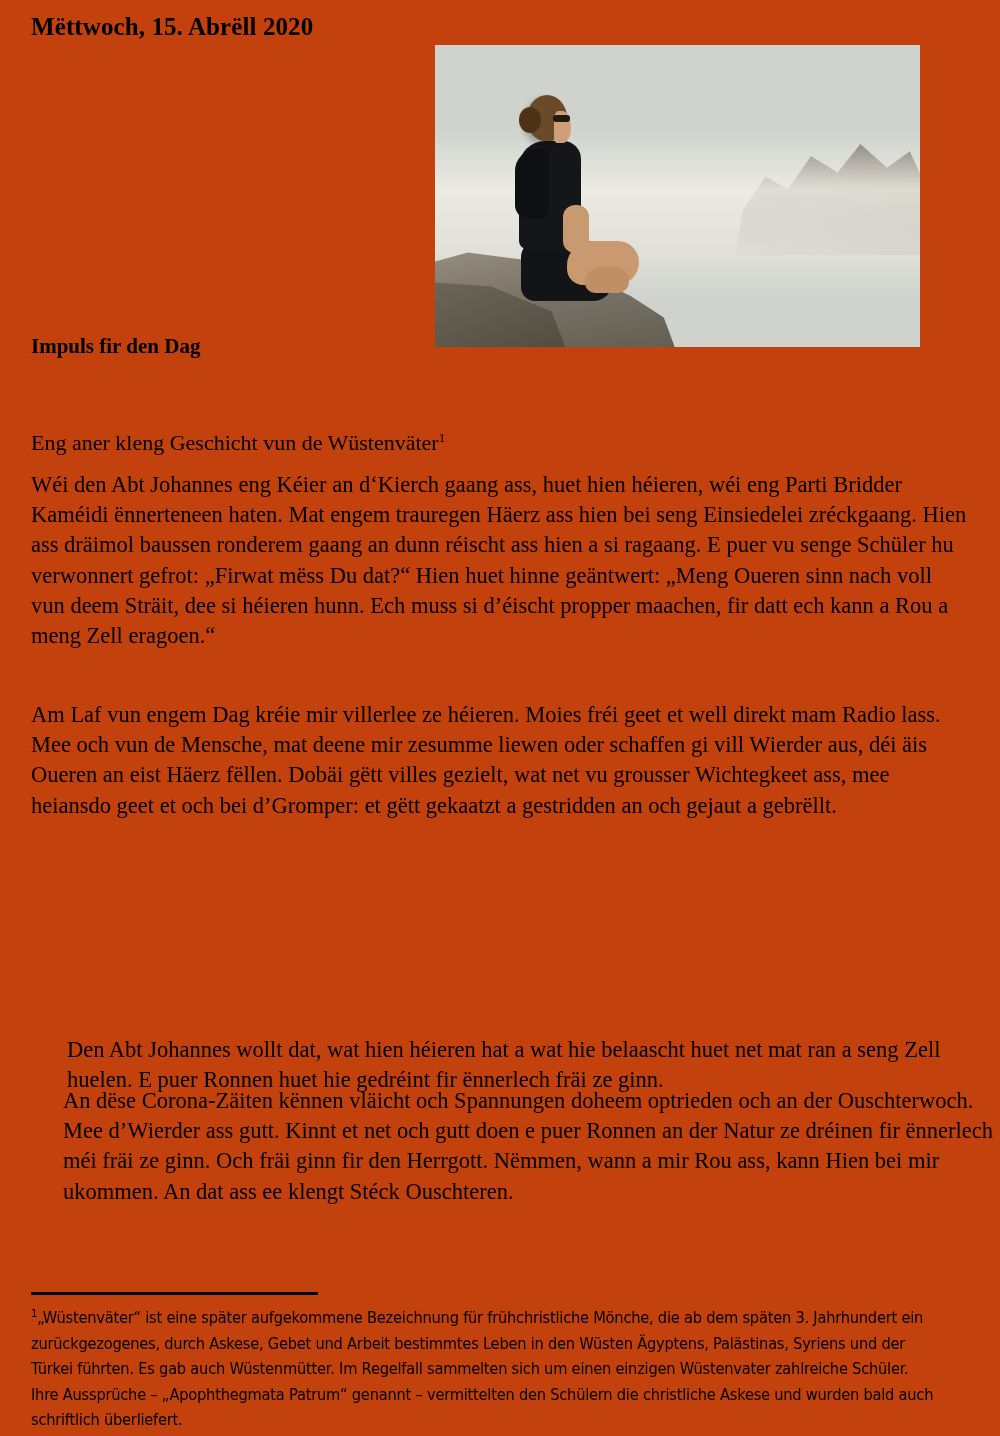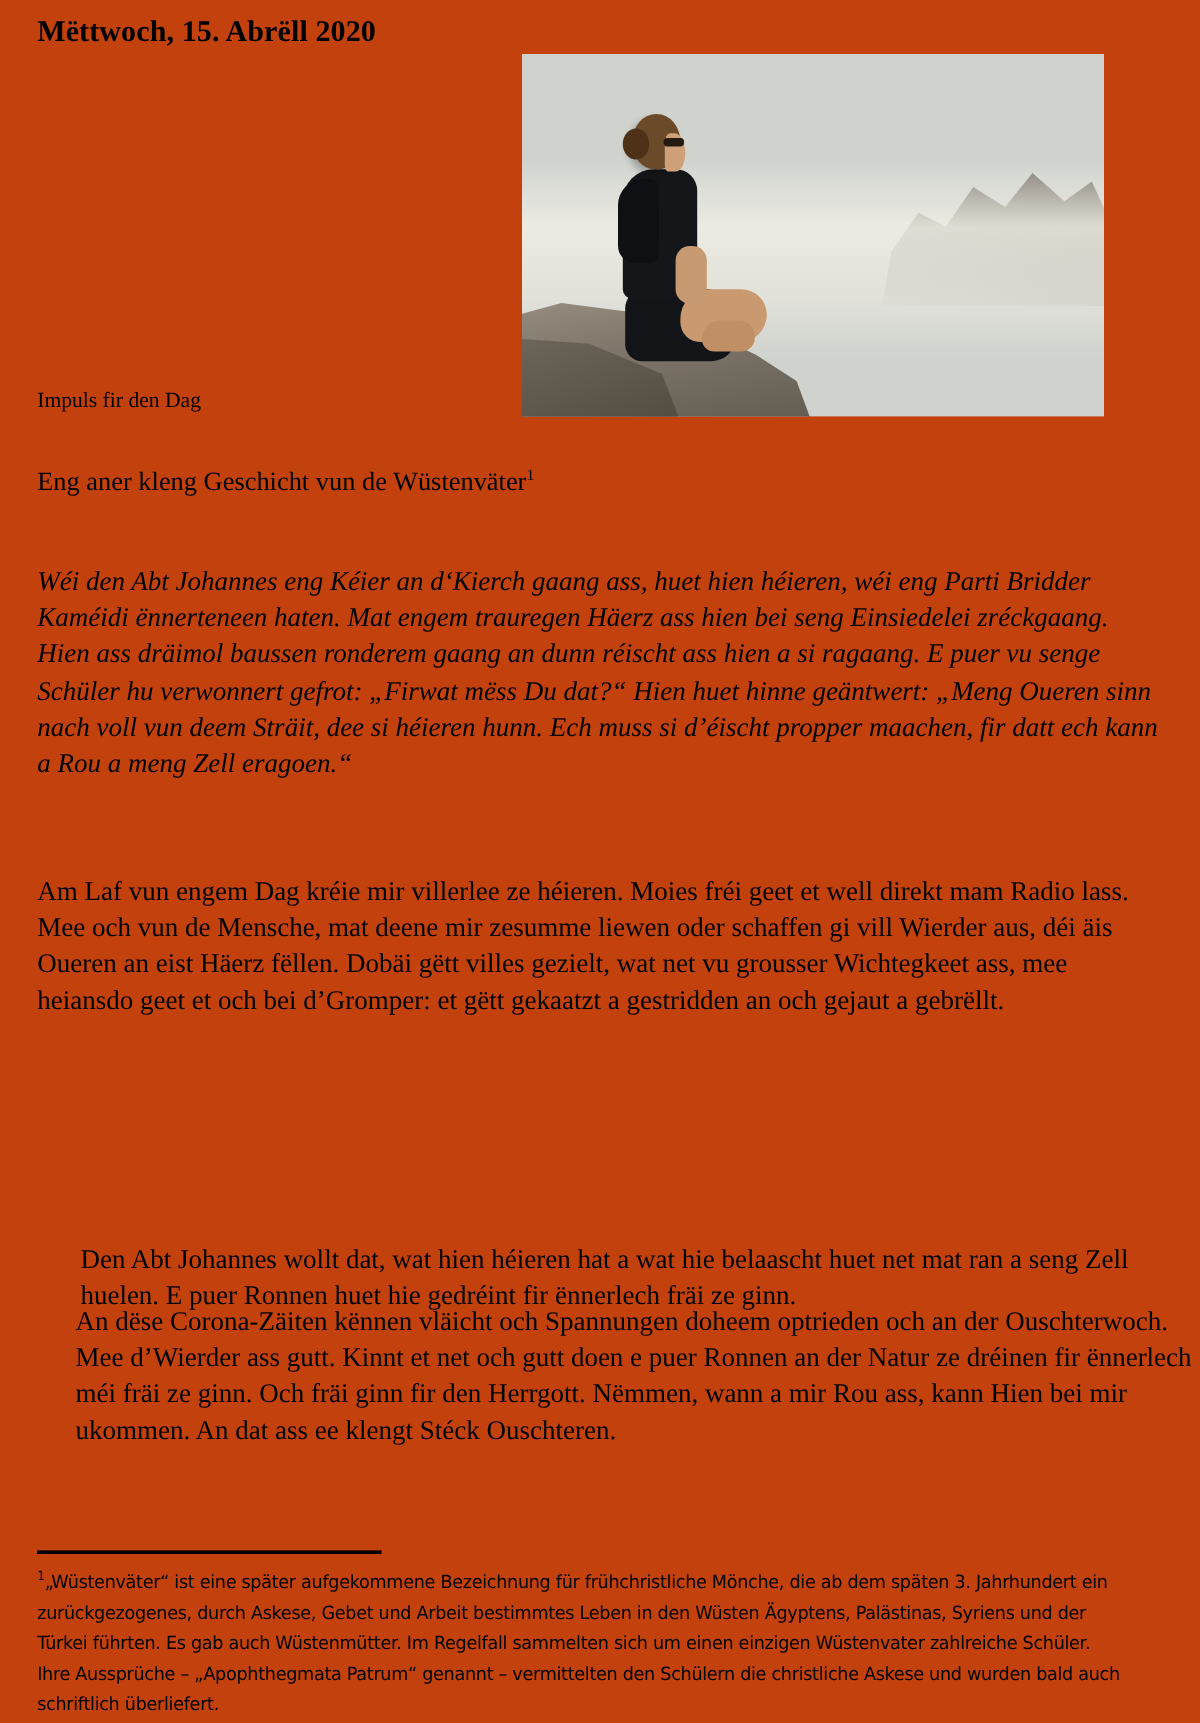--- a/index.html
+++ b/index.html
@@ -194,39 +194,39 @@
     position: absolute;
     left: 0; right: 0; top: 28%; height: 56%;
     background: linear-gradient(180deg, rgba(243,241,233,0) 0%, rgba(243,241,233,0.78) 35%, rgba(240,238,229,0.55) 70%, rgba(240,238,229,0) 100%);
     pointer-events: none;
   }
 
   
   .impuls-title {
     position: absolute;
     left: 31px;
-    top: 323px;
-    font-size: 18px;
-    font-weight: normal;
+    top: 334px;
+    font-size: 21px;
+    font-weight: bold;
     line-height: 1.2;
     white-space: nowrap;
   }
   .impuls-sub {
     position: absolute;
     left: 31px;
     top: 356px;
     font-size: 21px;
     font-style: italic;
     line-height: 1.2;
     white-space: nowrap;
   }
   .intro-line {
     position: absolute;
     left: 31px;
-    top: 387px;
+    top: 429px;
     font-size: 22px;
     line-height: 1.25;
     white-space: nowrap;
   }
   .intro-line sup {
     font-size: 13px;
     vertical-align: super;
     line-height: 0;
   }
 
@@ -236,27 +236,26 @@
     width: 937px;
     text-align: justify;
     text-justify: inter-word;
   }
   p.para {
     margin: 0;
     font-size: 22.5px;
     line-height: 30.2px;
   }
   p.para.italic {
-    font-style: italic;
   }
   p.para:last-child {
     text-align: left;
   }
   .para-story { top: 470px; }
-  .para-a     { top: 728px; font-family: Liberation Serif, serif; }
+  .para-a     { top: 700px; font-family: Liberation Serif, serif; }
   .para-b     { top: 917px; }
   .para-c     { top: 1035px; margin-left: 36px; }
   .para-d     { top: 1086px; margin-left: 32px; }
 
   
   .fn-rule {
     position: absolute;
     left: 31px;
     top: 1292px;
     width: 287px;

